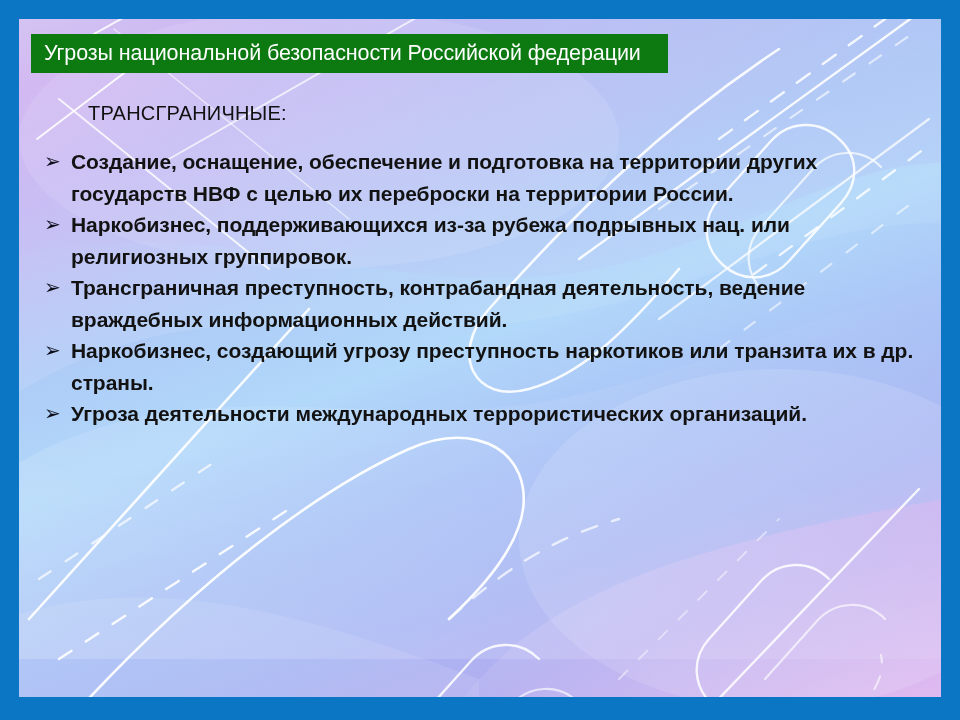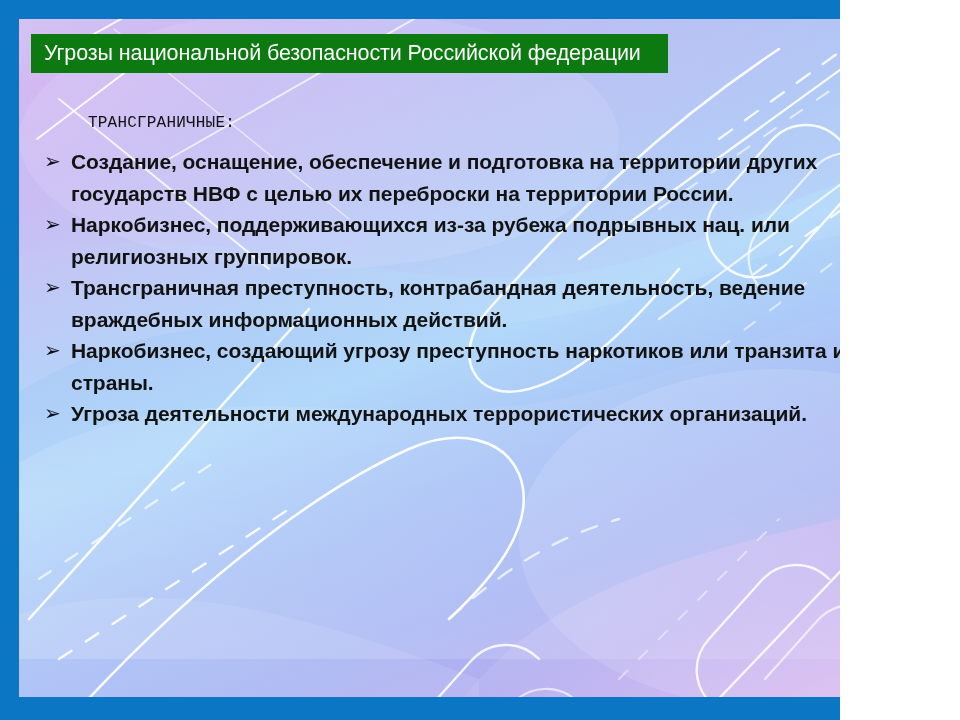--- a/index.html
+++ b/index.html
@@ -7,21 +7,21 @@
     margin: 0;
     padding: 0;
     background: #ffffff;
   }
   body {
     font-family: "Liberation Sans", "DejaVu Sans", sans-serif;
   }
 
   #slide {
     position: relative;
-    width: 840px;
+    width: 960px;
     height: 720px;
     overflow: hidden;
     background: #a16207;
   }
 
   
   #canvas-area {
     position: absolute;
     left: 19px;
     top: 19px;
@@ -80,26 +80,25 @@
     line-height: 1;
     letter-spacing: -0.1px;
     white-space: nowrap;
     font-weight: 400;
   }
 
   
   #subtitle {
     position: absolute;
     left: 88px;
-    top: 114px;
-    font-size: 16px;
+    top: 102px;
+    font-size: 20px;
     color: #111111;
     letter-spacing: 0.2px;
     white-space: nowrap;
-    font-family: Liberation Mono, monospace;
   }
 
   
   #bullet-list {
     position: absolute;
     left: 44px;
     top: 146px;
     width: 870px;
   }
   .bullet-row {

